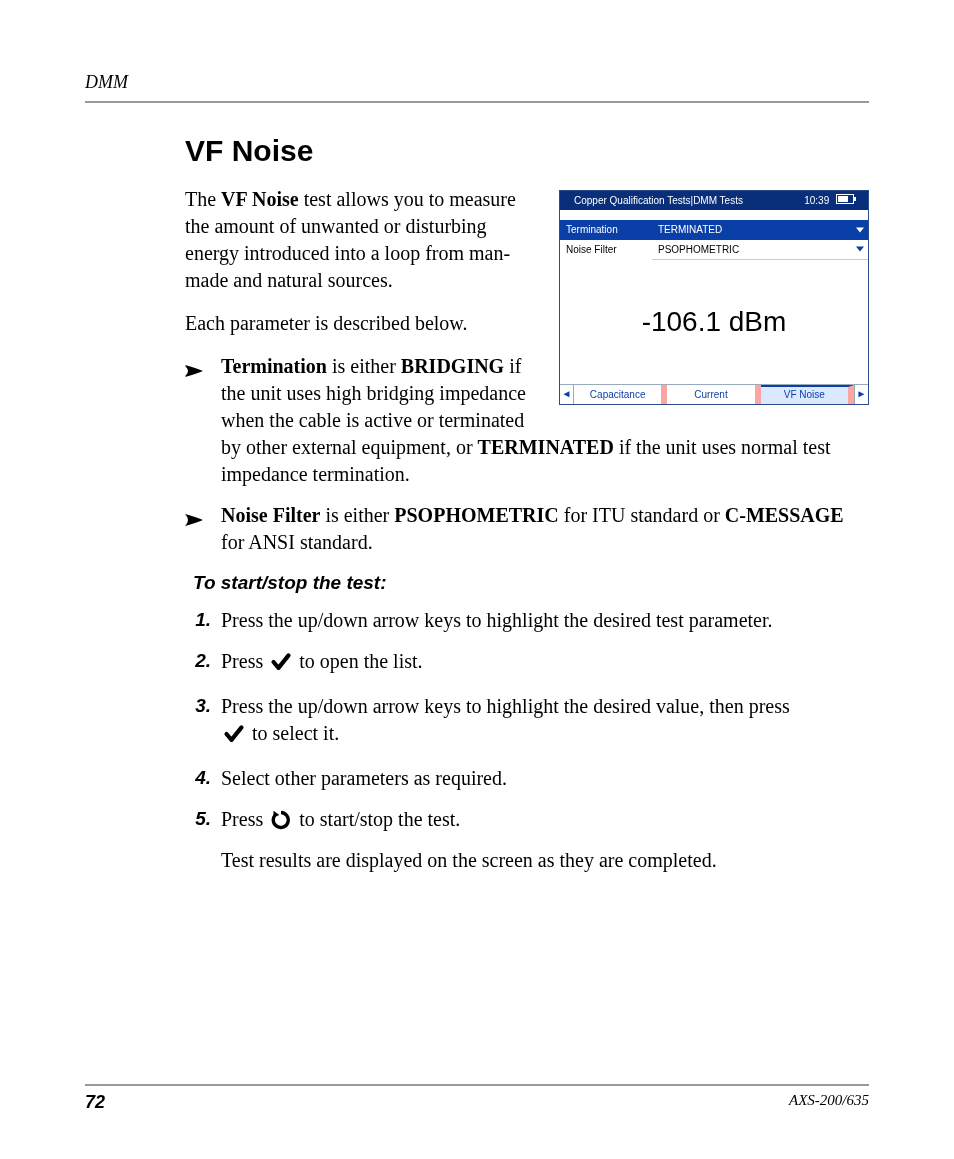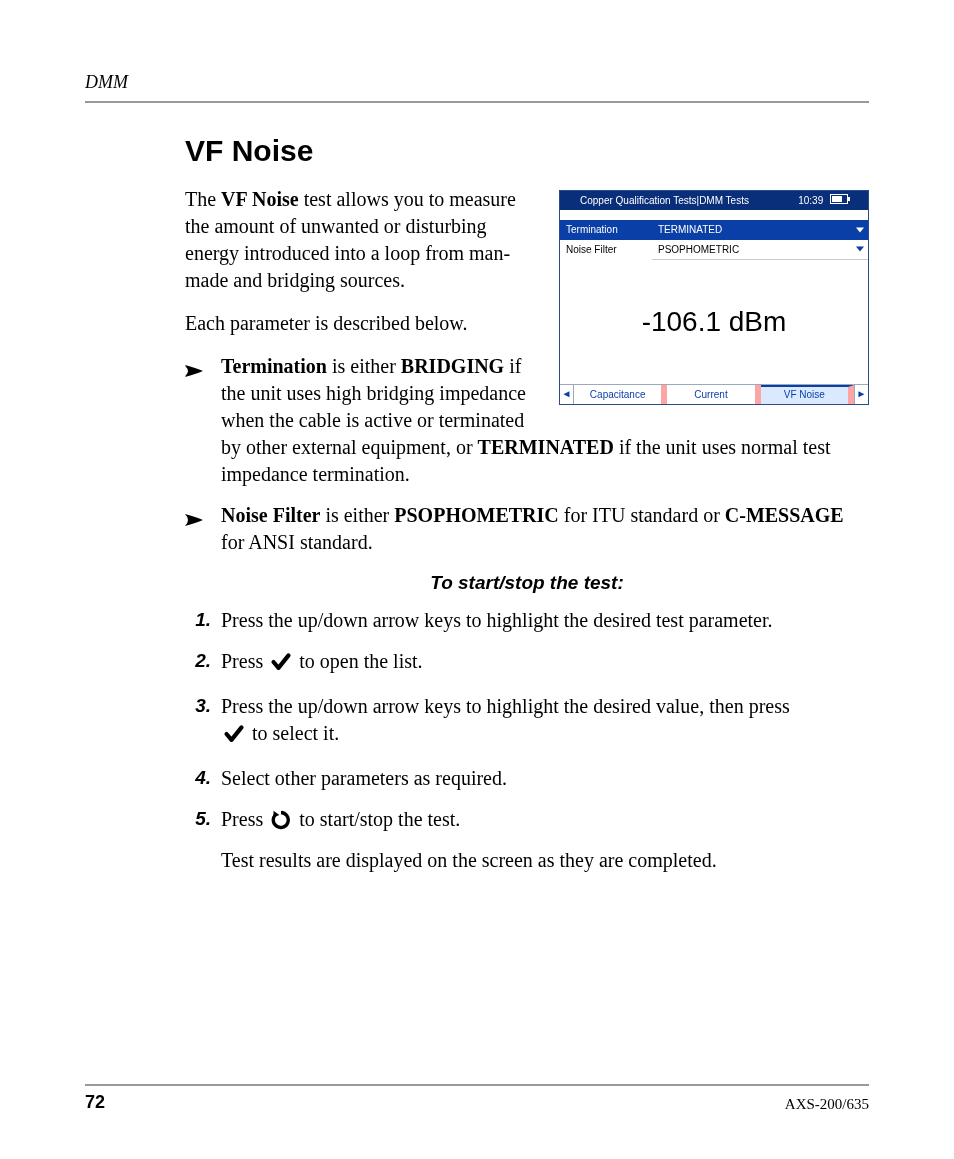--- a/index.html
+++ b/index.html
@@ -54,21 +54,21 @@
     margin: 4px 0 10px 14px;
     background: #fff;
     font-family: Verdana, Arial, sans-serif;
     font-size: 10px;
     display: flex;
     flex-direction: column;
   }
   .ss-titlebar {
     background: #0a2f7a;
     color: #fff;
-    padding: 3px 20px;
+    padding: 3px 14px;
     display: flex;
     justify-content: space-between;
     align-items: center;
     font-size: 10px;
   }
   .ss-batt {
     width: 18px; height: 10px; border:1px solid #fff; position: relative; display:inline-block; margin-left:4px;
   }
   .ss-batt::after { content:""; position:absolute; right:-3px; top:2px; width:2px; height:4px; background:#fff;}
   .ss-batt-fill { position:absolute; left:1px; top:1px; bottom:1px; width:10px; background:#fff;}
@@ -123,42 +123,41 @@
   .bullet-list li { position:relative; margin-bottom: 14px; padding-left: 2px;}
   .bullet-arrow {
     position:absolute; left:-34px; top:5px;
   }
   .bullet-arrow svg { width:22px; height:14px; }
   .subhead {
     font-family: Arial, Helvetica, sans-serif;
     font-weight: bold;
     font-style: italic;
     font-size: 19px;
-    margin: 8px 0 12px 0;
-    text-align: center;
+    margin: 8px 0 12px 8px;
   }
   .num-list { list-style:none; padding-left: 34px; }
   .num-list li { position:relative; margin-bottom: 14px; padding-left: 2px;}
   .num {
     position:absolute; left:-34px; top:0;
     font-family: Arial, Helvetica, sans-serif;
     font-weight: bold;
     font-style: italic;
     font-size: 19px;
     width:26px;
     text-align:right;
   }
   .inline-icon { display:inline-block; vertical-align:-4px; margin: 0 2px;}
   .inline-icon svg { width:22px; height:20px; }
   .footer {
     position:absolute;
     left:85px; right:85px; bottom:46px;
   }
   .footer-hr { border:none; border-top:2px solid #999; margin-bottom:6px;}
-  .footer-row { display:flex; justify-content:space-between; align-items:flex-end;}
+  .footer-row { display:flex; justify-content:space-between; align-items:flex-start;font-style:italic;}
   .page-num { font-family: Arial, Helvetica, sans-serif; font-weight:bold; font-size:18px;}
   .model { font-family: Georgia, serif; font-size:15px;}
   b { font-weight:bold; }
   .follow { margin-top: 10px; }
 </style>
 </head>
 <body>
 
 <div class="header">
   <div class="section">DMM</div>
@@ -195,21 +194,21 @@
     <div class="ss-tabs">
       <div class="ss-navbtn">◄</div>
       <div class="ss-tab">Capacitance</div>
       <div class="ss-tab">Current</div>
       <div class="ss-tab active">VF Noise</div>
       <div class="ss-navbtn">►</div>
     </div>
   </div>
 
   <p class="para">
-    <span>The </span><b>VF Noise</b><span> test allows you to measure the amount of unwanted or disturbing energy introduced into a loop from man-made and bridging sources.</span>
+    <span>The </span><b>VF Noise</b><span> test allows you to measure the amount of unwanted or disturbing energy introduced into a loop from man-made and natural sources.</span>
   </p>
   <p class="para">Each parameter is described below.</p>
 
   <ul class="bullet-list">
     <li>
       <span class="bullet-arrow">
         <svg viewBox="0 0 22 14">
             <path d="M0 2 L14 7 L0 12 L5 7 Z M14 7 L22 7" stroke="#000" stroke-width="0" fill="#000"></path>
             <path d="M0 1 Q11 4 18 7 Q11 10 0 13 Q6 7 0 1 Z" fill="#000"></path>
           </svg>

